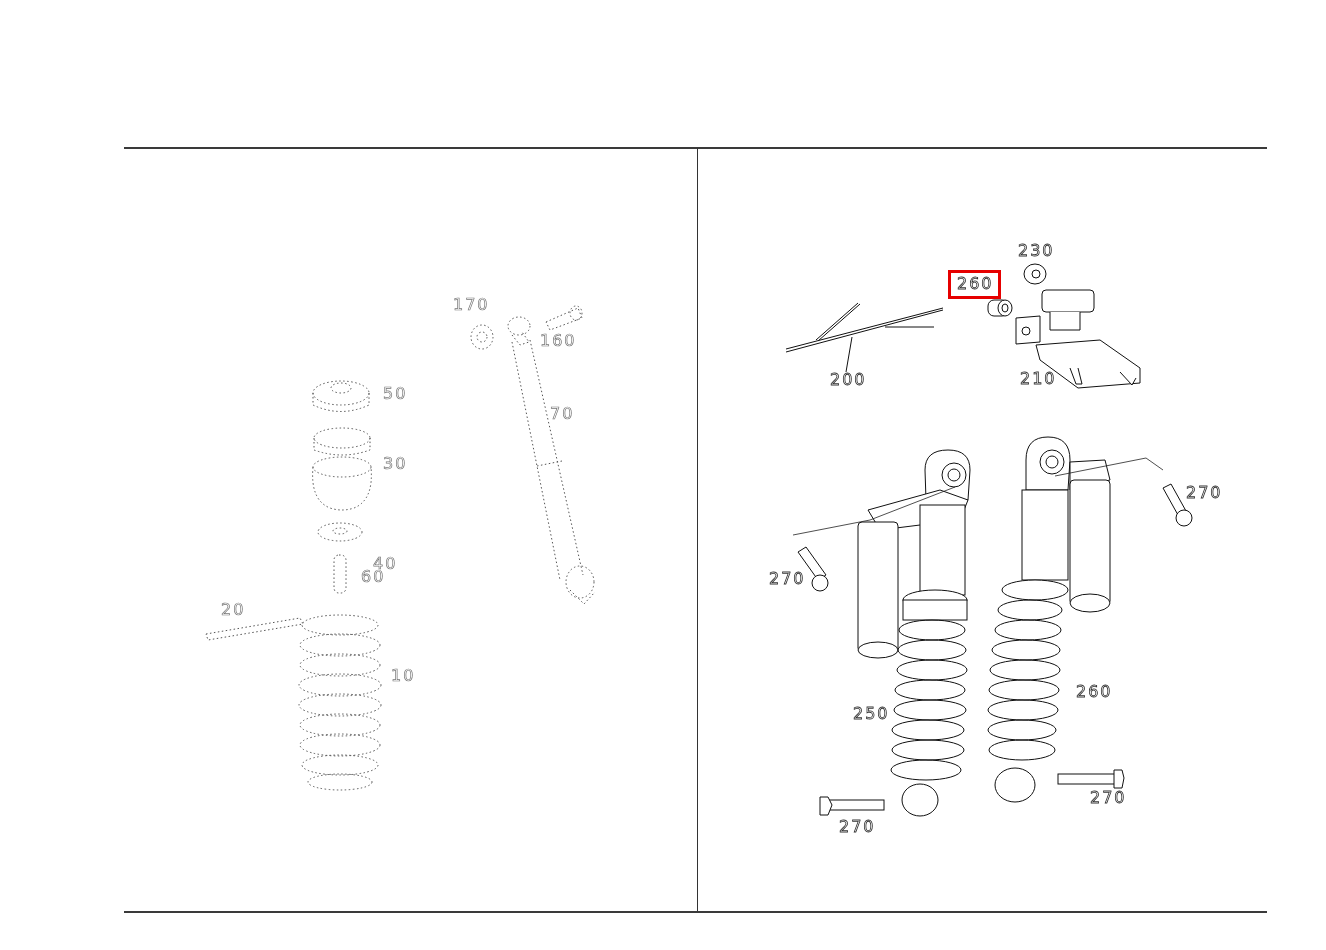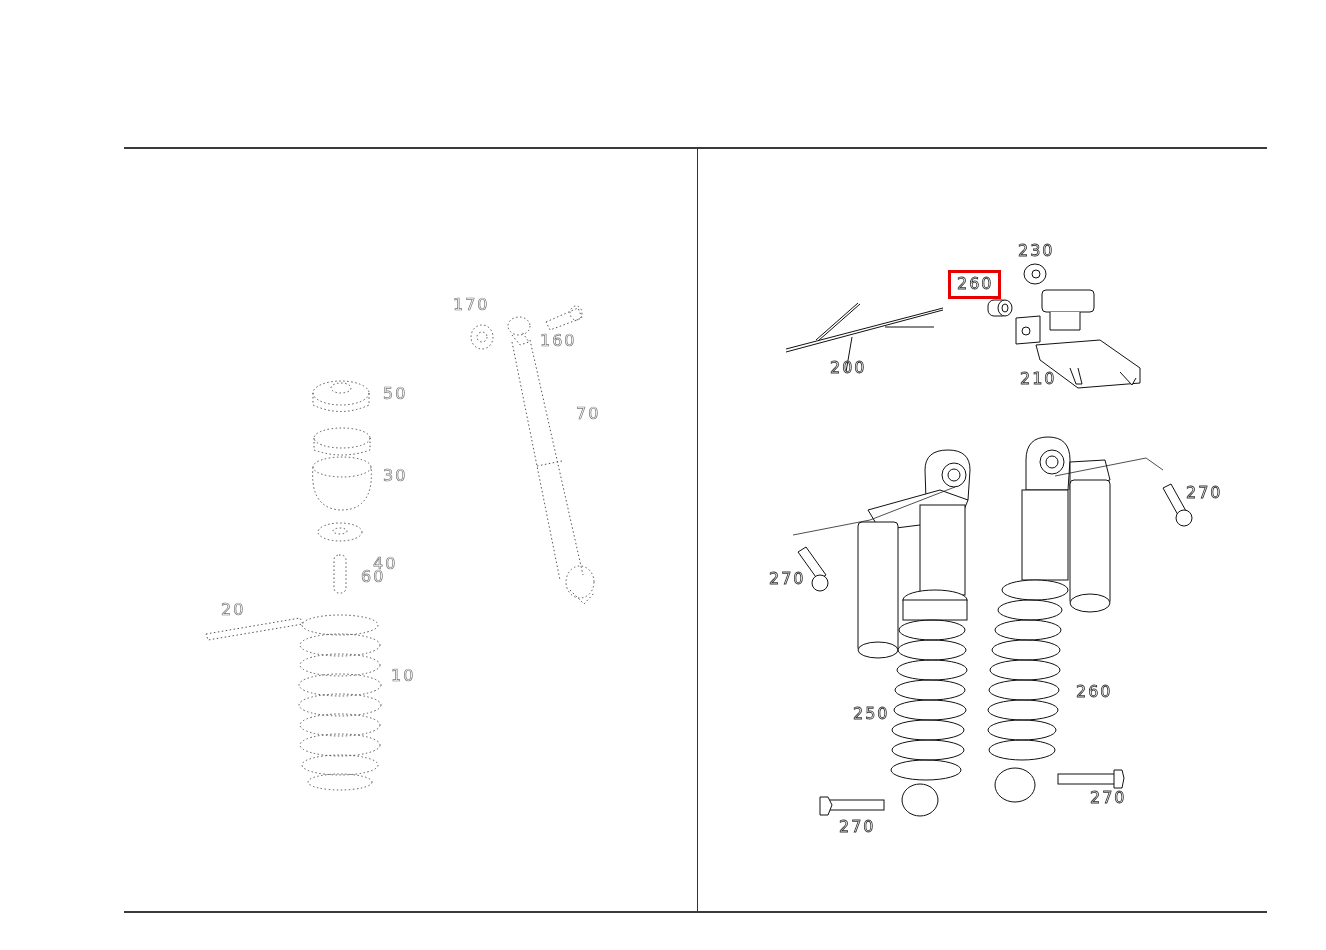--- a/index.html
+++ b/index.html
@@ -187,30 +187,30 @@
       <polyline points="793,535 870,520 955,487"></polyline>
       <polyline points="1163,470 1146,458 1055,476"></polyline>
     </g>
   </g>
 </svg>
 
 <div class="panel panel-left"></div>
 <span class="callout faint" style="left:540px;top:293px;margin-top:40px;">160</span>
 <span class="callout faint" style="left:453px;top:297px;text-align:center;">170</span>
 <span class="callout faint" style="left:383px;top:386px;">50</span>
-<span class="callout faint" style="left:576px;top:406px;text-align:right;">70</span>
-<span class="callout faint" style="left:383px;top:468px;">30</span>
+<span class="callout faint" style="left:550px;top:406px;text-align:right;">70</span>
+<span class="callout faint" style="left:383px;top:456px;">30</span>
 <span class="callout faint" style="left:373px;top:522px;margin-top:34px;">40</span>
 <span class="callout faint" style="left:361px;top:569px;text-align:right;">60</span>
 <span class="callout faint" style="left:221px;top:602px;">20</span>
 <span class="callout faint" style="left:391px;top:668px;">10</span>
 
 <div class="panel panel-right"></div>
 <span class="callout" style="left:1018px;top:243px;">230</span>
 <span class="callout highlight" style="left:953px;top:275px;">260</span>
-<span class="callout" style="left:830px;top:360px;">200</span>
+<span class="callout" style="left:830px;top:372px;">200</span>
 <span class="callout" style="left:1020px;top:371px;">210</span>
 <span class="callout" style="left:1186px;top:485px;">270</span>
 <span class="callout" style="left:769px;top:571px;">270</span>
 <span class="callout" style="left:853px;top:706px;">250</span>
 <span class="callout" style="left:1076px;top:684px;">260</span>
 <span class="callout" style="left:1090px;top:790px;">270</span>
 <span class="callout" style="left:839px;top:819px;">270</span>
 
 </body></html>

